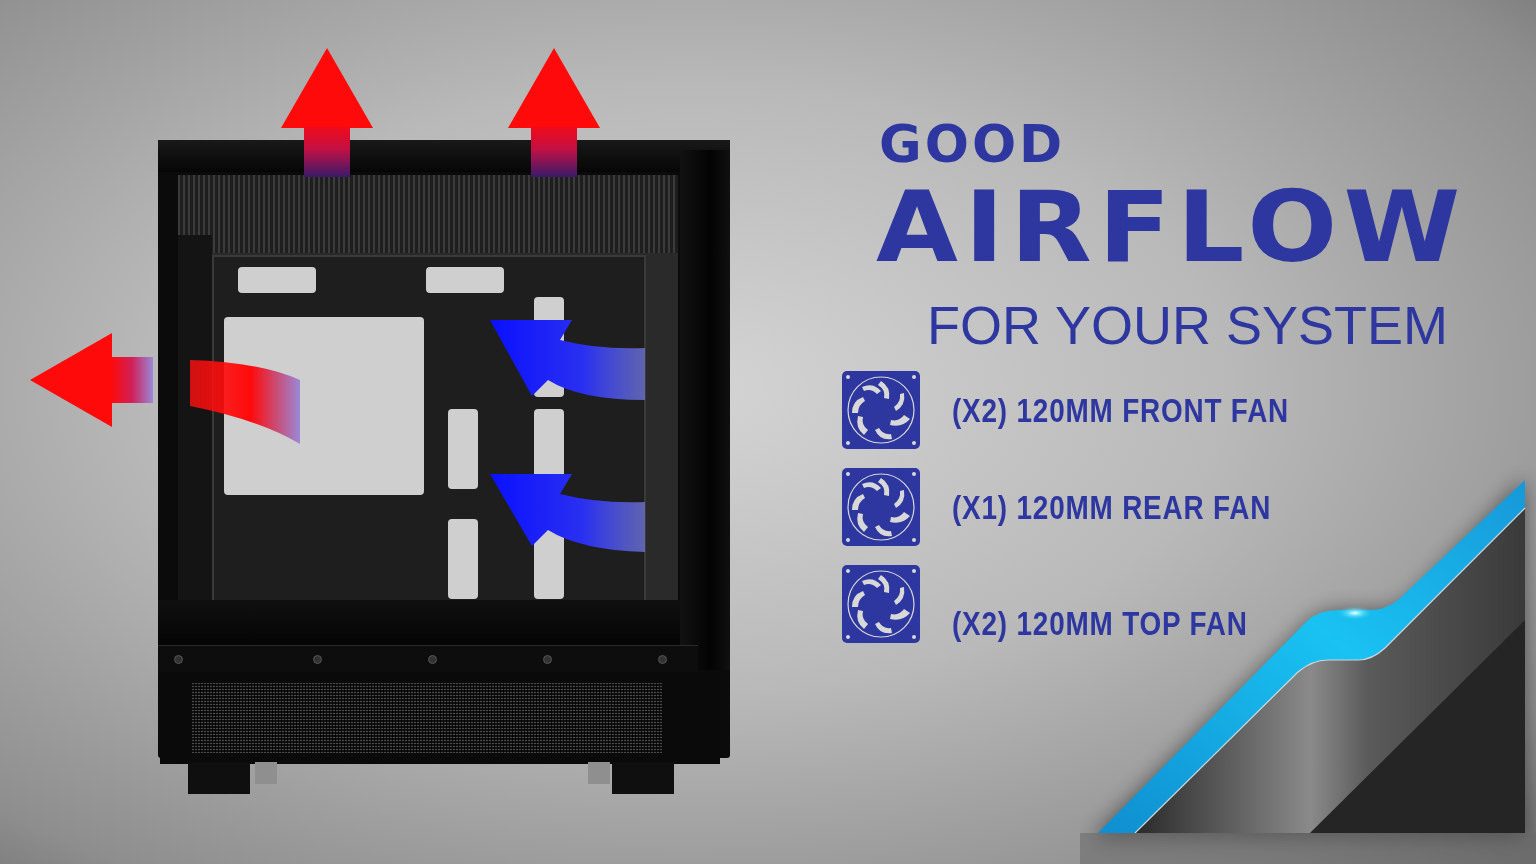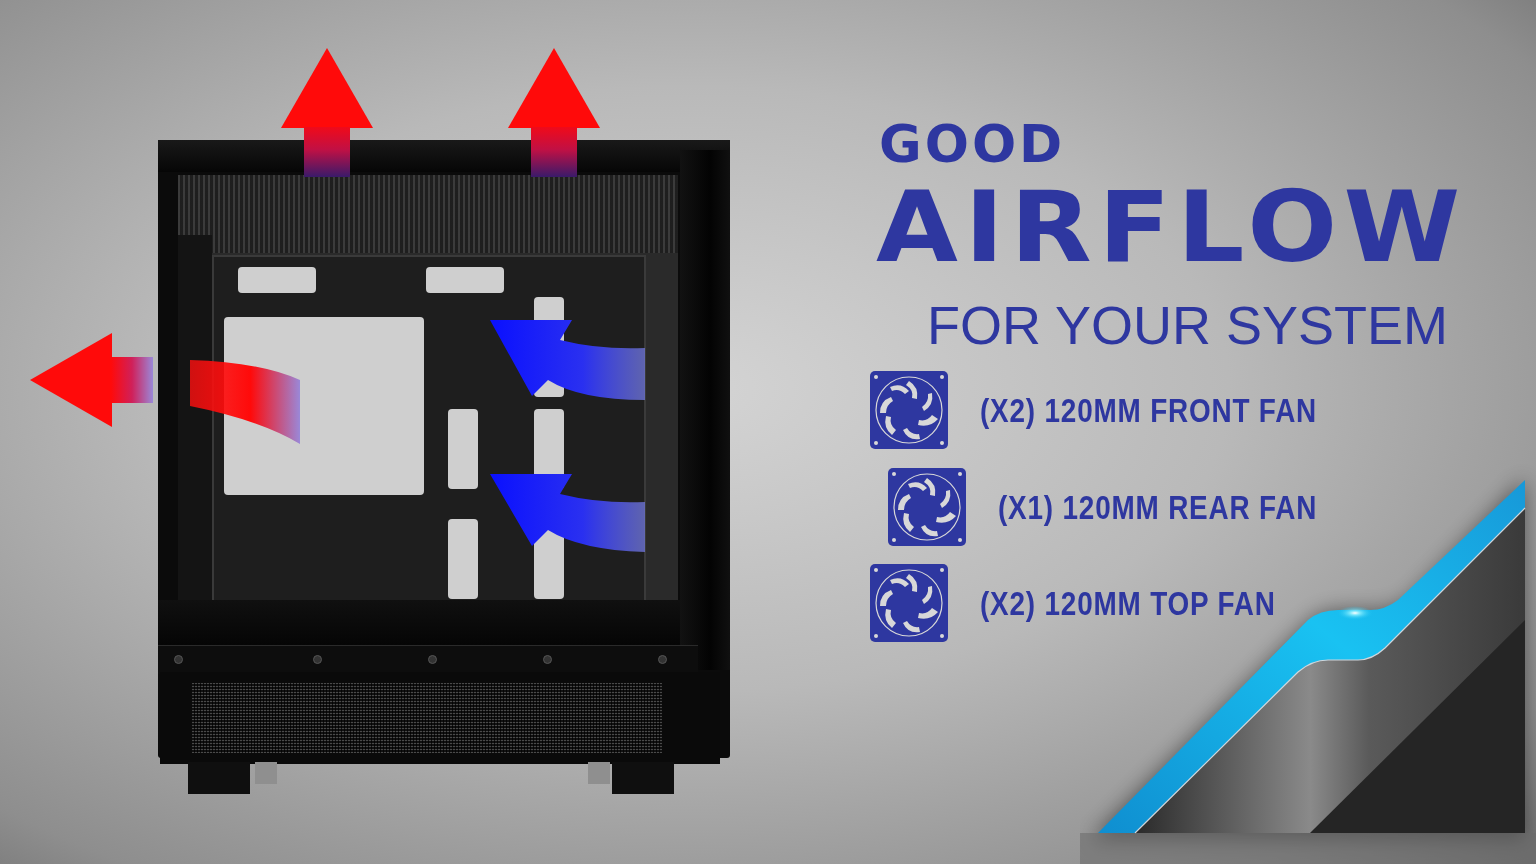--- a/index.html
+++ b/index.html
@@ -46,21 +46,21 @@
 
   .flow-band-red { left: 190px; top: 358px; width: 112px; height: 86px; }
   .flow-band-blue { left: 490px; top: 318px; width: 155px; height: 86px; }
   .flow-band-blue2 { left: 490px; top: 472px; width: 155px; height: 82px; }
 
   
   .title-good { left: 879px; top: 114px; color: #2e37a0; font-size: 52px; font-weight: bold; letter-spacing: 3px; font-family: "DejaVu Sans", sans-serif; }
   .title-airflow { left: 876px; top: 178px; color: #2e37a0; font-size: 98px; font-weight: bold; letter-spacing: 6px; line-height: 1; font-family: "DejaVu Sans", sans-serif; transform: scaleX(1.08); transform-origin: left top; }
   .title-sub { left: 927px; top: 294px; color: #2e37a0; font-size: 54px; font-family: "Liberation Sans", sans-serif; letter-spacing: 0px; }
 
-  .fan-row { left: 862px; width: 560px; height: 80px; display: flex; align-items: center; padding-left: 8px; }
+  .fan-row { left: 834px; width: 560px; height: 80px; display: flex; align-items: center; padding-left: 8px; }
   .fan-icon { width: 78px; height: 78px; flex: 0 0 78px; }
   .fan-label { margin-left: 32px; color: #2e37a0; font-size: 34px; font-weight: bold; font-family: "Liberation Sans", sans-serif; transform: scaleX(0.82); transform-origin: left center; letter-spacing: 1px; white-space: nowrap; }
 
   
   .corner { left: 1080px; top: 460px; width: 456px; height: 404px; }
 </style>
 </head>
 <body>
 
 <div class="abs case"></div>
@@ -154,42 +154,42 @@
       <path d="M68 48 q-8 9 -20 6 l1 -5 q8 2 13 -5z"></path>
       <path d="M50 68 q-12 2 -17 -9 l4 -2 q4 7 12 6z"></path>
       <path d="M22 64 q-9 -7 -6 -19 l5 1 q-2 8 5 13z"></path>
       <path d="M10 42 q0 -12 11 -16 l2 4 q-7 4 -7 12z"></path>
       <path d="M20 16 q11 -5 19 4 l-4 3 q-6 -6 -13 -3z"></path>
     </g>
   </svg>
   <span class="fan-label">(X2)  120MM FRONT FAN</span>
 </div>
 
-<div class="abs fan-row" style="top:467px;margin-left:18px;">
+<div class="abs fan-row" style="top:467px;">
   <svg class="fan-icon" viewBox="0 0 78 78">
     <rect x="0" y="0" width="78" height="78" rx="5" fill="#2e37a0"></rect>
     <circle cx="6" cy="6" r="2" fill="#d8d8d8"></circle>
       <circle cx="72" cy="6" r="2" fill="#d8d8d8"></circle>
     <circle cx="6" cy="72" r="2" fill="#d8d8d8"></circle>
       <circle cx="72" cy="72" r="2" fill="#d8d8d8"></circle>
     <circle cx="39" cy="39" r="33" fill="none" stroke="#d8d8d8" stroke-width="1.2"></circle>
     <g fill="#d8d8d8">
       <path d="M39 10 q10 6 8 18 l-5 -1 q2 -8 -6 -13z"></path>
       <path d="M62 22 q2 12 -8 18 l-2 -4 q7 -5 6 -13z"></path>
       <path d="M68 48 q-8 9 -20 6 l1 -5 q8 2 13 -5z"></path>
       <path d="M50 68 q-12 2 -17 -9 l4 -2 q4 7 12 6z"></path>
       <path d="M22 64 q-9 -7 -6 -19 l5 1 q-2 8 5 13z"></path>
       <path d="M10 42 q0 -12 11 -16 l2 4 q-7 4 -7 12z"></path>
       <path d="M20 16 q11 -5 19 4 l-4 3 q-6 -6 -13 -3z"></path>
     </g>
   </svg>
   <span class="fan-label">(X1) 120MM REAR FAN</span>
 </div>
 
-<div class="abs fan-row" style="top:563px;">
+<div class="abs fan-row" style="top:563px;align-items:flex-end;">
   <svg class="fan-icon" viewBox="0 0 78 78">
     <rect x="0" y="0" width="78" height="78" rx="5" fill="#2e37a0"></rect>
     <circle cx="6" cy="6" r="2" fill="#d8d8d8"></circle>
       <circle cx="72" cy="6" r="2" fill="#d8d8d8"></circle>
     <circle cx="6" cy="72" r="2" fill="#d8d8d8"></circle>
       <circle cx="72" cy="72" r="2" fill="#d8d8d8"></circle>
     <circle cx="39" cy="39" r="33" fill="none" stroke="#d8d8d8" stroke-width="1.2"></circle>
     <g fill="#d8d8d8">
       <path d="M39 10 q10 6 8 18 l-5 -1 q2 -8 -6 -13z"></path>
       <path d="M62 22 q2 12 -8 18 l-2 -4 q7 -5 6 -13z"></path>

